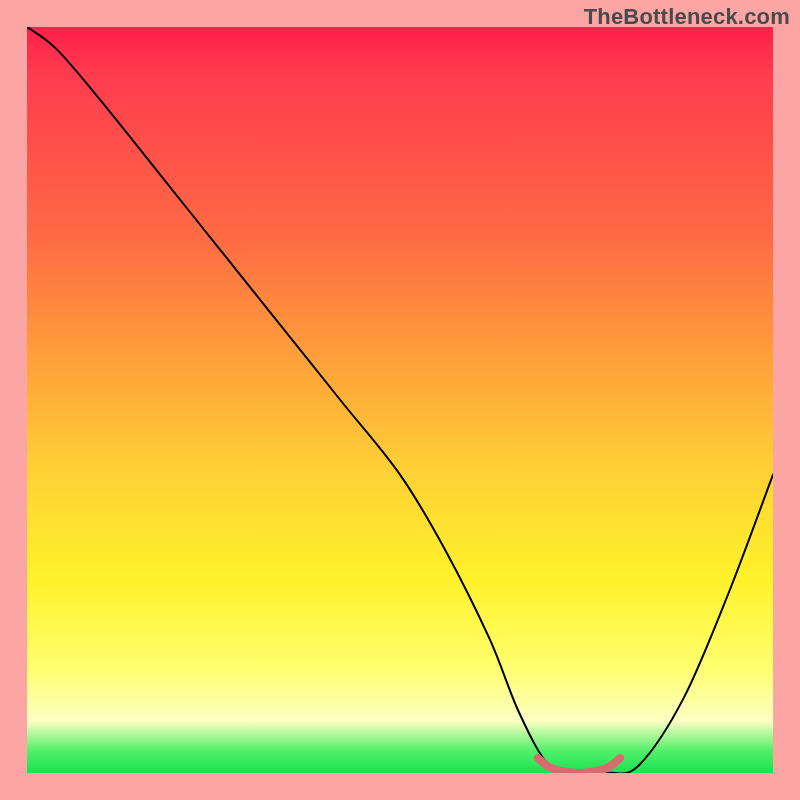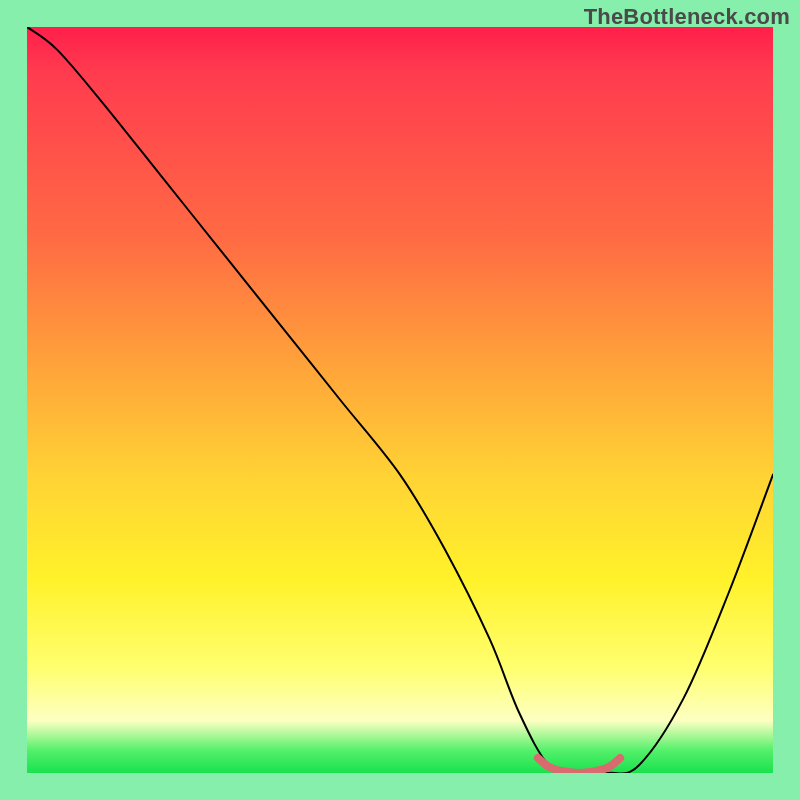--- a/index.html
+++ b/index.html
@@ -8,21 +8,21 @@
     width: 800px;
     height: 800px;
     background: #000;
     overflow: hidden;
     font-family: Arial, Helvetica, sans-serif;
   }
   .frame {
     position: relative;
     width: 800px;
     height: 800px;
-    background: #86efac;
+    background: #fca5a5;
   }
   .watermark {
     position: absolute;
     top: 4px;
     right: 10px;
     color: #4a4a4a;
     font-size: 22px;
     font-weight: bold;
     letter-spacing: 0.2px;
     z-index: 5;

